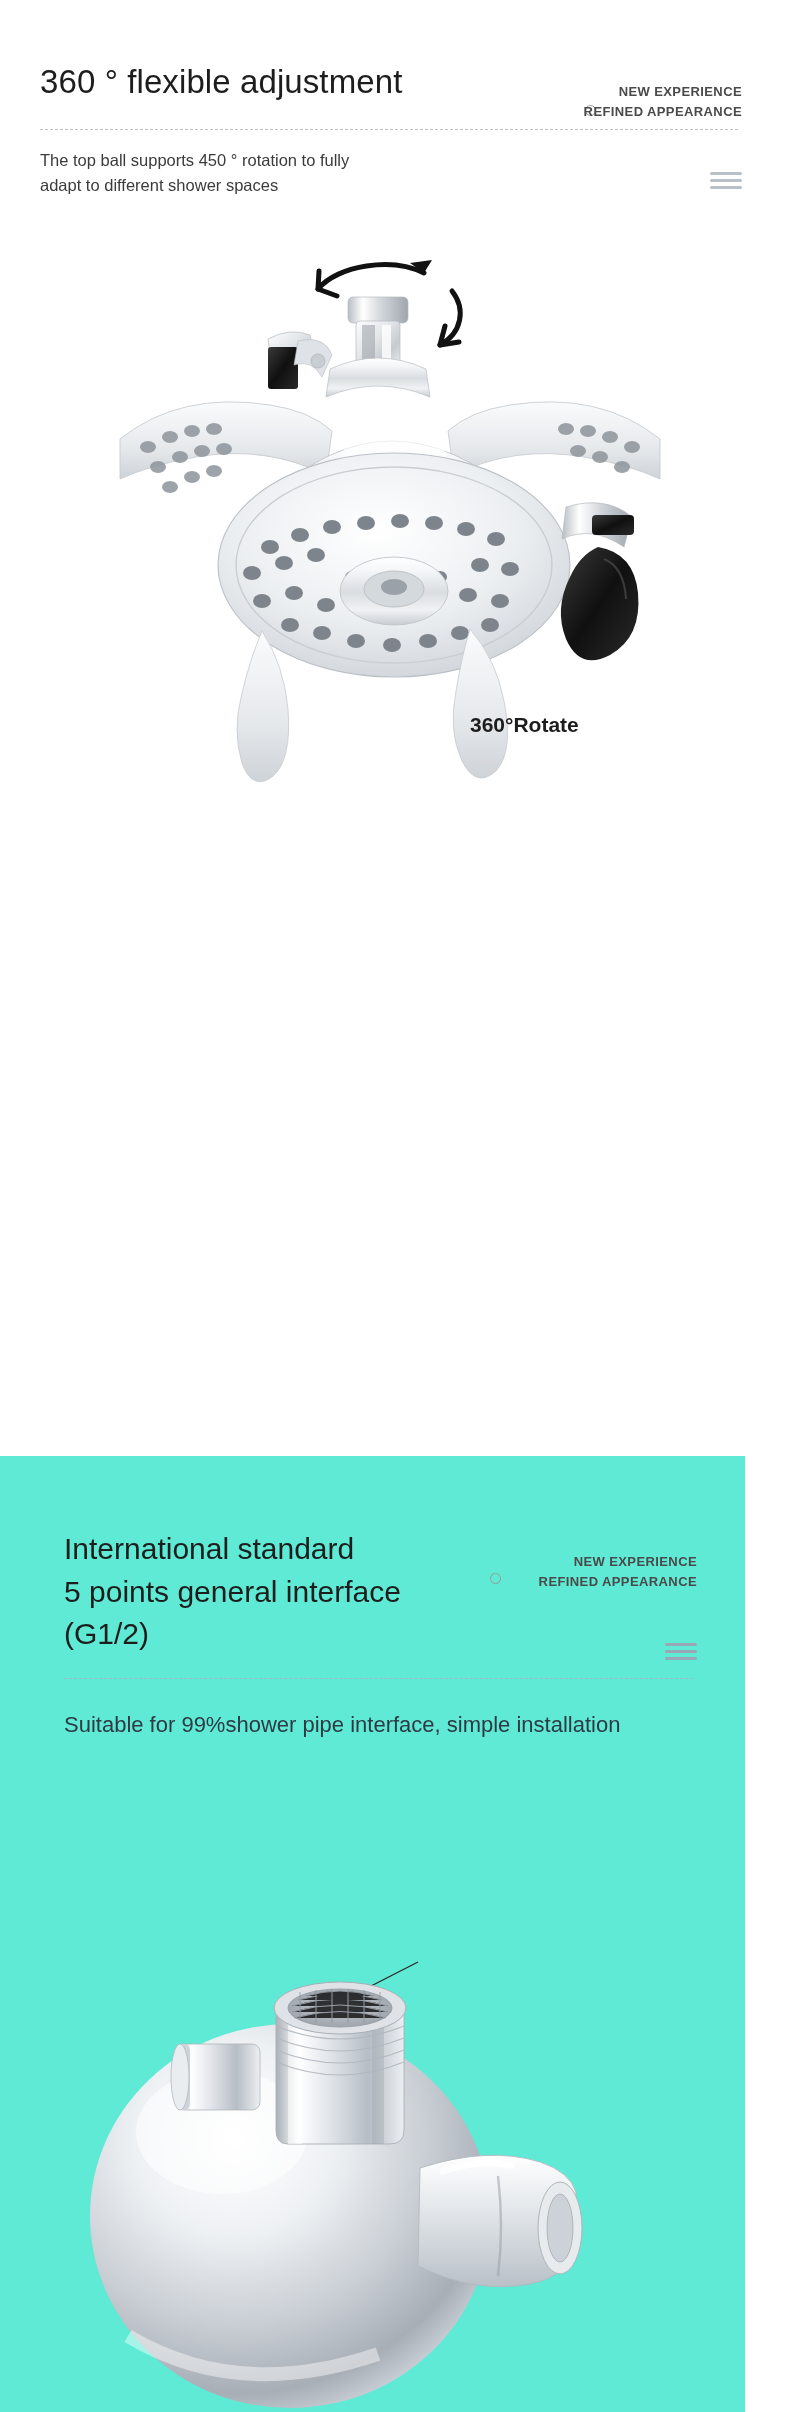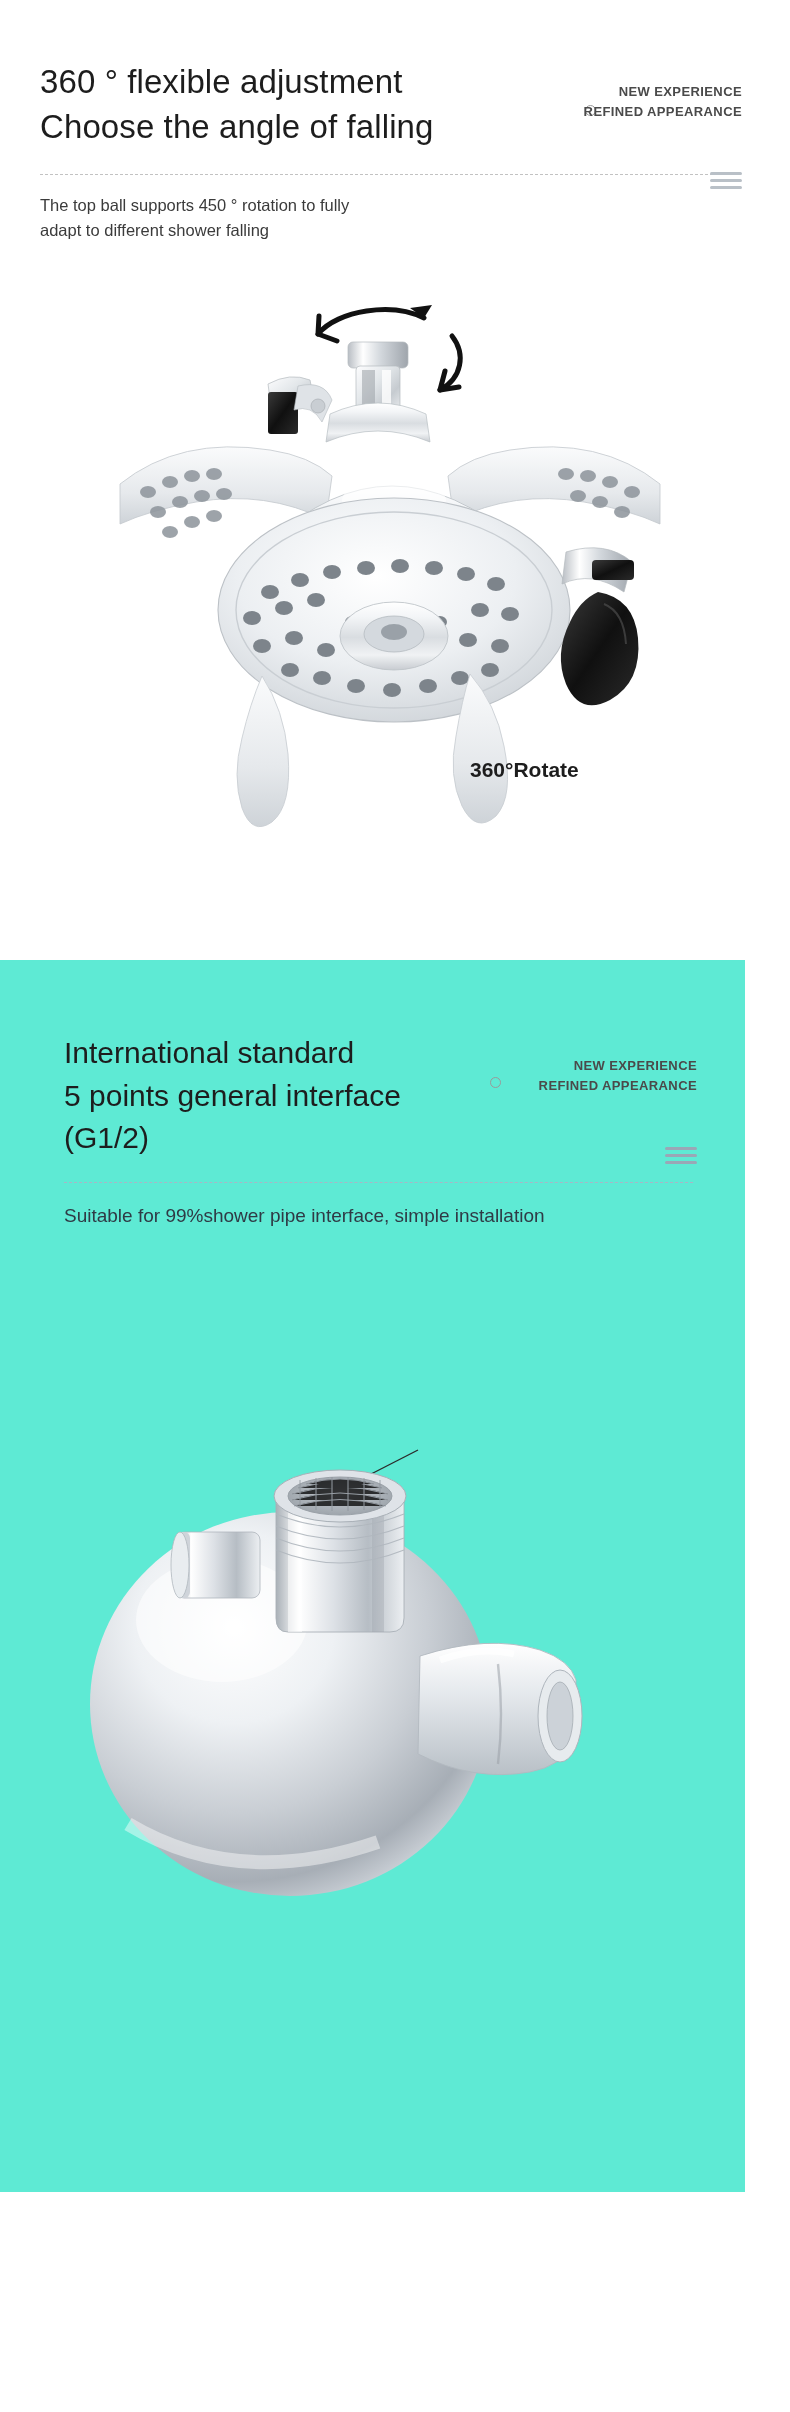--- a/index.html
+++ b/index.html
@@ -13,21 +13,21 @@
     width: 790px;
     min-height: 2412px;
     position: relative;
     overflow: hidden;
   }
 
   
   .section-one {
     position: relative;
     width: 790px;
-    height: 960px;
+    height: 1456px;
     background: #ffffff;
   }
 
   .hdr {
     position: relative;
     padding: 60px 52px 0 40px;
   }
   .hdr-title {
     font-size: 33px;
     line-height: 1.36;
@@ -128,22 +128,22 @@
   .ring-dot.s2 { left: 490px; top: 117px; }
   .bars.b2 { right: 48px; top: 187px; }
   .bars.b2 i { background: #9aa7b6; }
 
   .divider-dash2 {
     margin: 22px 52px 0 64px;
     border-top: 1px dashed #a8b6c6;
     height: 0;
   }
   .sub-text2 {
-    margin: 18px 52px 0 64px;
-    font-size: 19px;
+    margin: 29px 52px 0 64px;
+    font-size: 22px;
     line-height: 1.55;
     color: #2f3a45;
   }
 
   .art2 {
     position: relative;
     width: 790px;
     height: 860px;
     margin-top: 34px;
   }
@@ -152,42 +152,41 @@
 </head>
 <body>
 
 <div class="page">
 
   <section class="section-one">
 
     <div class="hdr">
       <h1 class="hdr-title">
         <span class="line">360 ° flexible adjustment</span>
-        <span class="line">Choose the angle of falling</span>
       </h1>
     </div>
 
     <span class="ring-dot s1"></span>
 
     <div class="hdr-eyebrow">
       <div>NEW EXPERIENCE</div>
       <div>REFINED APPEARANCE</div>
     </div>
 
     <div class="bars">
       <i></i>
       <i></i>
       <i></i>
     </div>
 
     <div class="divider-dash"></div>
 
     <p class="sub-text">
       <span>The top ball supports 450 ° rotation to fully</span><br>
-      <span>adapt to different shower falling</span>
+      <span>adapt to different shower spaces</span>
     </p>
 
     <div class="art1">
       <svg width="790" height="640" viewBox="0 0 790 640">
         <defs>
           <linearGradient id="chrome1" x1="0" y1="0" x2="0" y2="1">
             <stop offset="0%" stop-color="#ffffff"></stop>
             <stop offset="22%" stop-color="#f3f5f7"></stop>
             <stop offset="52%" stop-color="#d9dde1"></stop>
             <stop offset="78%" stop-color="#f0f2f4"></stop>

